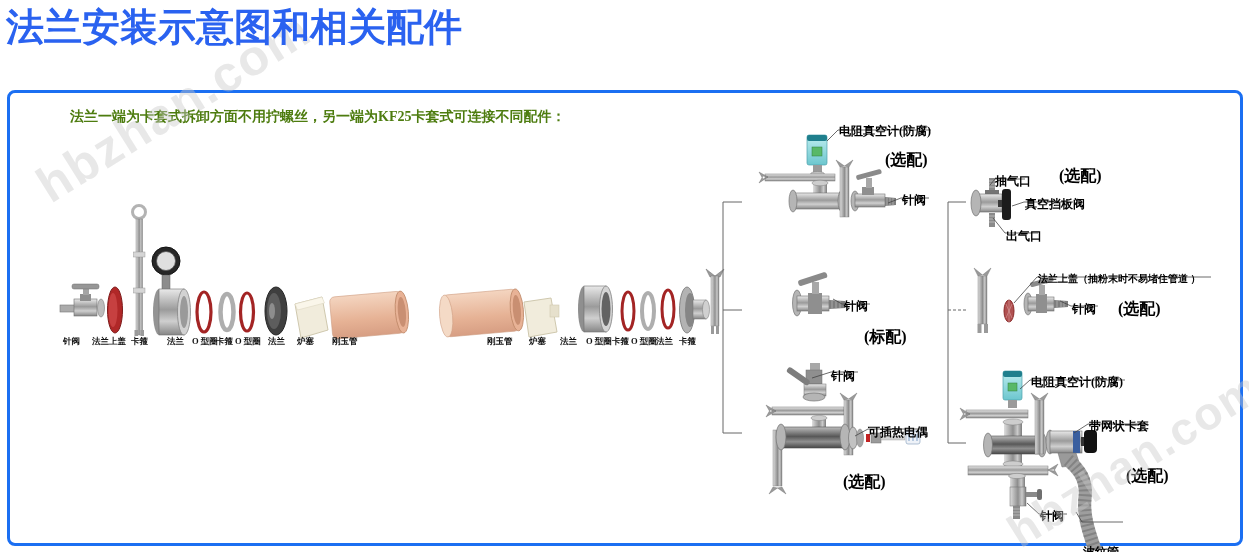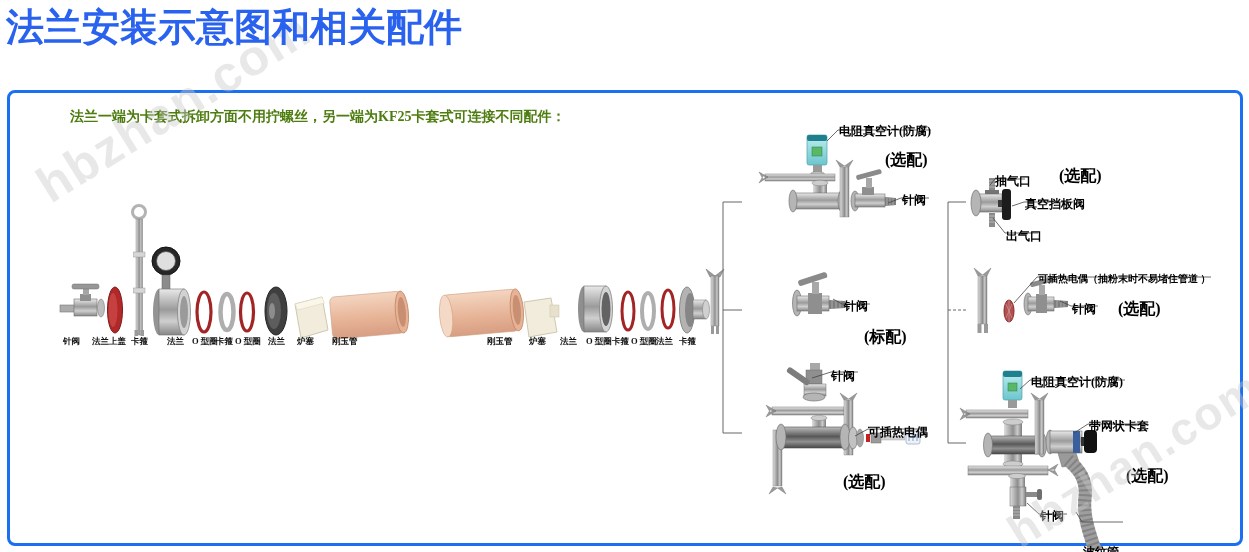--- a/index.html
+++ b/index.html
@@ -62,21 +62,21 @@
   <span class="clabel" style="left:844px;top:290px">针阀</span>
   <span class="opt" style="left:864px;top:327px">(标配)</span>
   <span class="clabel" style="left:831px;top:360px">针阀</span>
   <span class="clabel" style="left:868px;top:416px">可插热电偶</span>
   <span class="opt" style="left:843px;top:472px">(选配)</span>
 
   <span class="clabel" style="left:995px;top:165px">抽气口</span>
   <span class="opt" style="left:1059px;top:166px">(选配)</span>
   <span class="clabel" style="left:1025px;top:188px">真空挡板阀</span>
   <span class="clabel" style="left:1006px;top:220px">出气口</span>
-  <span class="clabel mesh" style="left:1038px;top:264px">可插热电偶（抽粉末时不易堵住管道 ）</span>
+  <span class="clabel mesh" style="left:1038px;top:264px">法兰上盖（抽粉末时不易堵住管道 ）</span>
   <span class="clabel" style="left:1072px;top:293px">针阀</span>
   <span class="opt" style="left:1118px;top:299px">(选配)</span>
   <span class="clabel" style="left:1031px;top:366px">电阻真空计(防腐)</span>
   <span class="clabel" style="left:1089px;top:410px">带网状卡套</span>
   <span class="opt" style="left:1126px;top:466px">(选配)</span>
   <span class="clabel" style="left:1040px;top:500px">针阀</span>
   <span class="clabel" style="left:1083px;top:536px">波纹管</span>
 
   <svg id="diagram-svg" width="1249" height="552" viewBox="0 0 1249 552">
     <defs>

